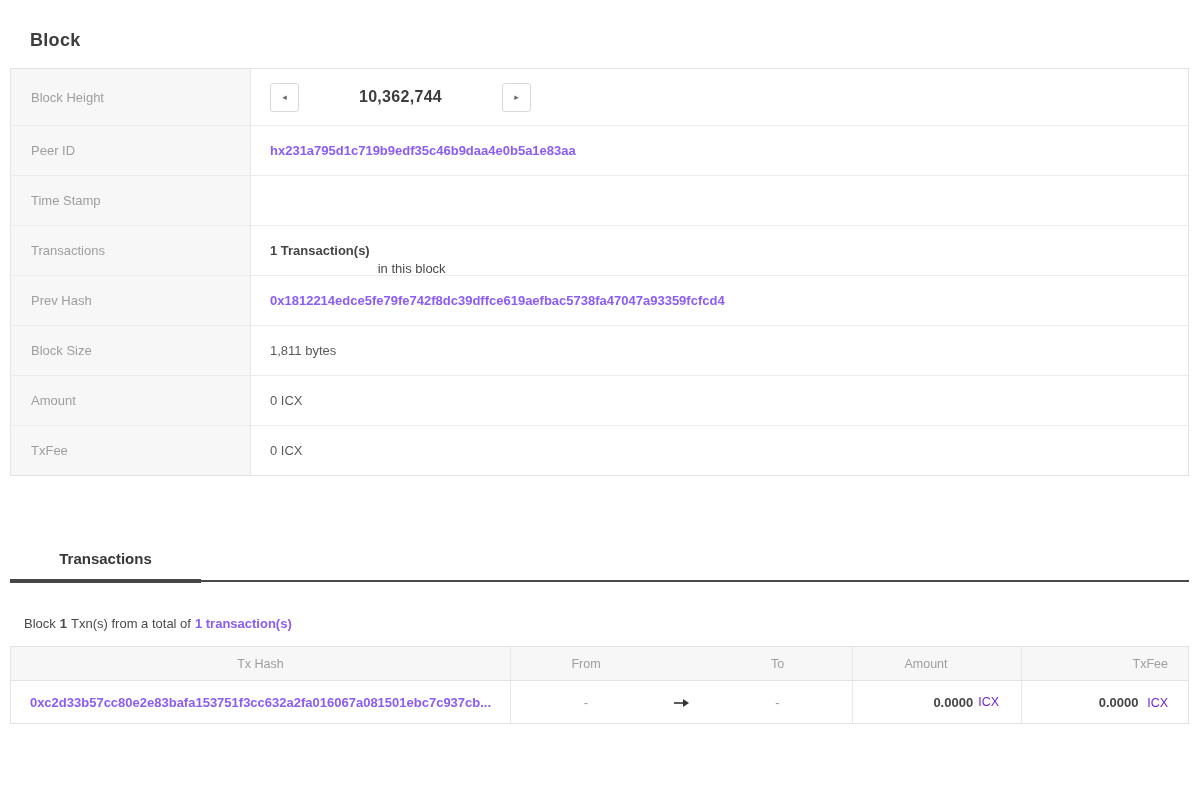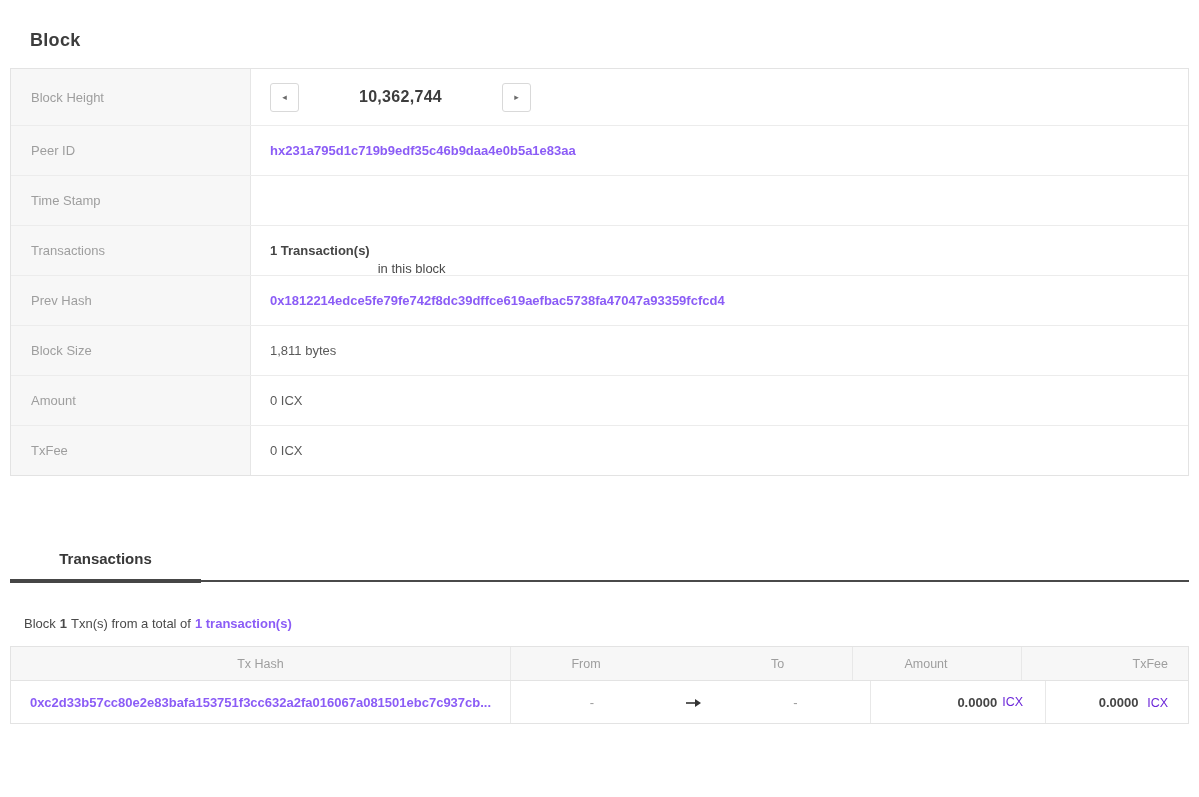--- a/index.html
+++ b/index.html
@@ -84,21 +84,21 @@
   }
   .summary .num { font-weight: 700; margin: 0 4px; }
   .summary .link { margin-left: 4px; font-weight: 600; }
 
   .tx-table { margin: 15px 10px 0 10px; border: 1px solid #e3e3e3; }
   .tx-head {
     display: flex; height: 34px; align-items: center;
     background: #f7f7f7; border-bottom: 1px solid #e3e3e3;
     color: #9e9e9e; font-size: 12.5px;
   }
-  .tx-row { display: flex; height: 42px; align-items: center; font-size: 13px; background: #fff; gap: 6px; }
+  .tx-row { display: flex; height: 42px; align-items: center; font-size: 13px; background: #fff; }
   .c-hash   { width: 500px; text-align: center; }
   .c-from   { width: 150px; text-align: center; }
   .c-arrow  { width: 42px;  text-align: center; }
   .c-to     { width: 150px; text-align: center; }
   .c-amount { width: 169px; text-align: right; padding-right: 22px; }
   .c-fee    { flex: 1;      text-align: right; padding-right: 20px; }
   .b-r { border-right: 1px solid #e8e8e8; height: 100%; display: flex; align-items: center; justify-content: center; }
   .b-r.right-al { justify-content: flex-end; }
   .dash { color: #9a9a9a; }
   .amt-num { font-weight: 700; color: #454545; }

